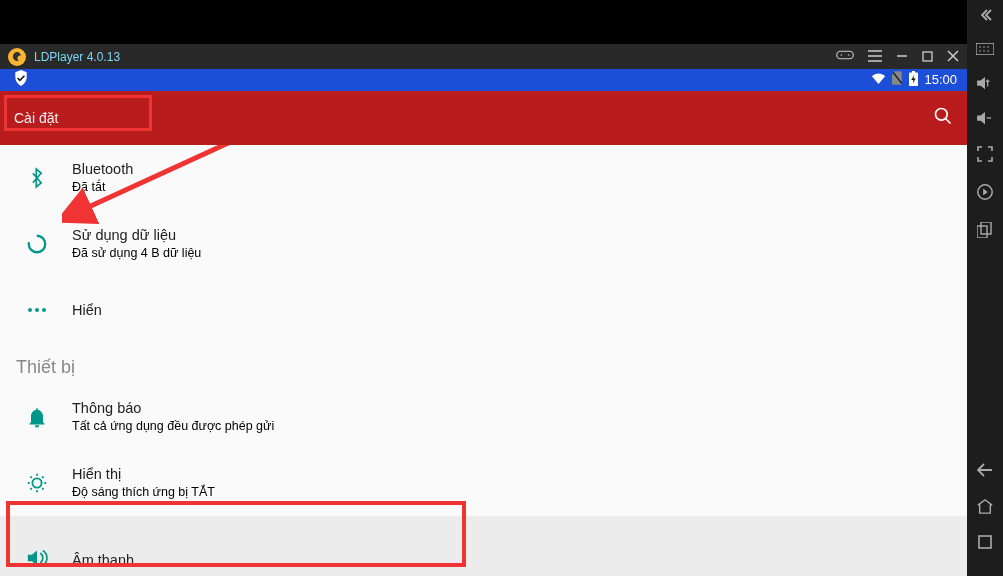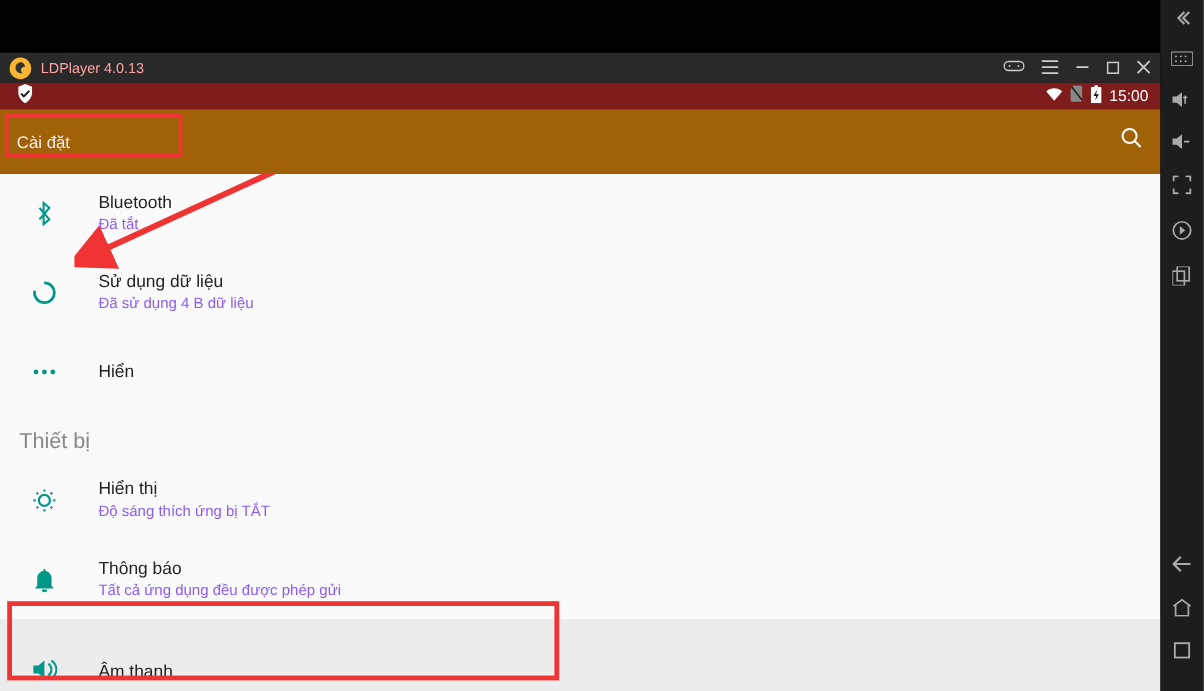--- a/index.html
+++ b/index.html
@@ -1,42 +1,42 @@
 <!DOCTYPE html>
 <html><head>
 <meta charset="utf-8">
 <style>
 * { margin: 0; padding: 0; box-sizing: border-box; font-family: Arial, Helvetica, sans-serif; }
 body { width: 1003px; height: 576px; background: #000; overflow: hidden; position: relative; }
 
-.titlebar { height: 28px; background: #292929; display: flex; align-items: center; color: #fca5a5; font-size: 12px; padding: 0 8px; margin-top: 44px; }
+.titlebar { height: 28px; background: #292929; display: flex; align-items: center; color: #7dd3fc; font-size: 12px; padding: 0 8px; margin-top: 44px; }
 .titlebar .logo { width: 18px; height: 18px; border-radius: 50%; background: #f9b433; display: flex; align-items: center; justify-content: center; margin-right: 8px; }
 .titlebar .logo svg { width: 11px; height: 11px; }
 .titlebar .spacer { flex: 1; }
 .titlebar .win-controls { display: flex; gap: 14px; align-items: center; }
 .titlebar .win-controls span { color: #ccc; font-size: 14px; cursor: pointer; }
 
-.statusbar { height: 24px; background: #7f1d1d; display: flex; align-items: center; color: #fff; font-size: 12px; padding: 0 10px; }
+.statusbar { height: 24px; background: #1d4ed8; display: flex; align-items: center; color: #fff; font-size: 12px; padding: 0 10px; }
 .statusbar .shield { margin-left: 4px; }
 .statusbar .spacer { flex: 1; }
 .statusbar .right { display: flex; align-items: center; gap: 6px; font-size: 12px; }
 .statusbar .time { font-size: 13px; font-weight: 500; }
 
-.header { height: 60px; background: #a16207; display: flex; align-items: center; padding: 0 14px; color: #eee; position: relative; }
+.header { height: 60px; background: #b91c1c; display: flex; align-items: center; padding: 0 14px; color: #eee; position: relative; }
 .header .title { font-size: 14px; }
 .header .spacer { flex: 1; }
 .header .search-icon { color: #fff; }
 .header .hl { position: absolute; left: 4px; top: 4px; width: 148px; height: 36px; border: 3px solid #f03434; pointer-events: none; }
 
 .content { background: #fafafa; height: calc(576px - 28px - 24px - 44px); overflow: hidden; position: relative; }
 .row { display: flex; align-items: center; padding: 14px 20px; min-height: 66px; }
 .row .icn { width: 34px; display: flex; justify-content: center; color: #009688; }
-.row .txt { margin-left: 28px; }
+.row .txt { margin-left: 18px; }
 .row .t1 { font-size: 14.5px; color: #222; }
-.row .t2 { font-size: 12.5px; color: #8b5cf6; margin-top: 3px; }
+.row .t2 { font-size: 12.5px; color: #000000; margin-top: 3px; }
 .row.more .icn { color: #009688; font-weight: bold; letter-spacing: 2px; }
 .section { font-size: 18px; color: #888; padding: 14px 16px 6px; }
 .row.sound { background: #ececec; align-items: flex-end; }
 .hl2 { position: absolute; left: 6px; top: 356px; width: 460px; height: 66px; border: 4px solid #f03434; pointer-events: none; }
 
 .sidebar { position: absolute; right: 0; top: 0; width: 36px; height: 576px; background: #1d1d1d; display: flex; flex-direction: column; align-items: center; padding-top: 8px; gap: 18px; color: #bbb; font-size: 14px; }
 .sidebar > div { cursor: pointer; }
 .sidebar .spacer { flex: 1; }
 
 .main { width: calc(1003px - 36px); height: 576px; display: flex; flex-direction: column; }
@@ -153,42 +153,42 @@
         </div>
       <div class="txt">
           <div class="t1">Hiển</div>
         </div>
     </div>
 
     <div class="section">Thiết bị</div>
 
     <div class="row">
       <div class="icn">
+          <svg width="18" height="22" viewBox="0 0 24 28">
+            <path fill="#009688" d="M12 28a3 3 0 003-3H9a3 3 0 003 3zm8-7V13c0-4.5-3-8-7-8.8V3a1 1 0 10-2 0v1.2C7 5 4 8.5 4 13v8l-2 2v1h20v-1l-2-2z"></path>
+          </svg>
+        </div>
+      <div class="txt">
+          <div class="t1">Thông báo</div>
+          <div class="t2">Tất cả ứng dụng đều được phép gửi</div>
+        </div>
+    </div>
+
+    <div class="row">
+      <div class="icn">
           <svg width="22" height="22" viewBox="0 0 24 24">
             <circle cx="12" cy="12" r="5" fill="none" stroke="#009688" stroke-width="2"></circle>
             <g stroke="#009688" stroke-width="2">
               <path d="M12 2v2M12 20v2M2 12h2M20 12h2M4.9 4.9l1.4 1.4M17.7 17.7l1.4 1.4M4.9 19.1l1.4-1.4M17.7 6.3l1.4-1.4"></path>
             </g>
           </svg>
         </div>
       <div class="txt">
           <div class="t1">Hiển thị</div>
           <div class="t2">Độ sáng thích ứng bị TẮT</div>
-        </div>
-    </div>
-
-    <div class="row">
-      <div class="icn">
-          <svg width="18" height="22" viewBox="0 0 24 28">
-            <path fill="#009688" d="M12 28a3 3 0 003-3H9a3 3 0 003 3zm8-7V13c0-4.5-3-8-7-8.8V3a1 1 0 10-2 0v1.2C7 5 4 8.5 4 13v8l-2 2v1h20v-1l-2-2z"></path>
-          </svg>
-        </div>
-      <div class="txt">
-          <div class="t1">Thông báo</div>
-          <div class="t2">Tất cả ứng dụng đều được phép gửi</div>
         </div>
     </div>
 
     <div class="row sound">
       <div class="icn">
           <svg width="22" height="20" viewBox="0 0 26 24">
             <path fill="#009688" d="M2 8v8h5l6 5V3L7 8H2z"></path>
             <path fill="none" stroke="#009688" stroke-width="2" d="M17 6c2 1.5 3 3.5 3 6s-1 4.5-3 6M20 3c3 2 5 5 5 9s-2 7-5 9"></path>
           </svg>
         </div>

